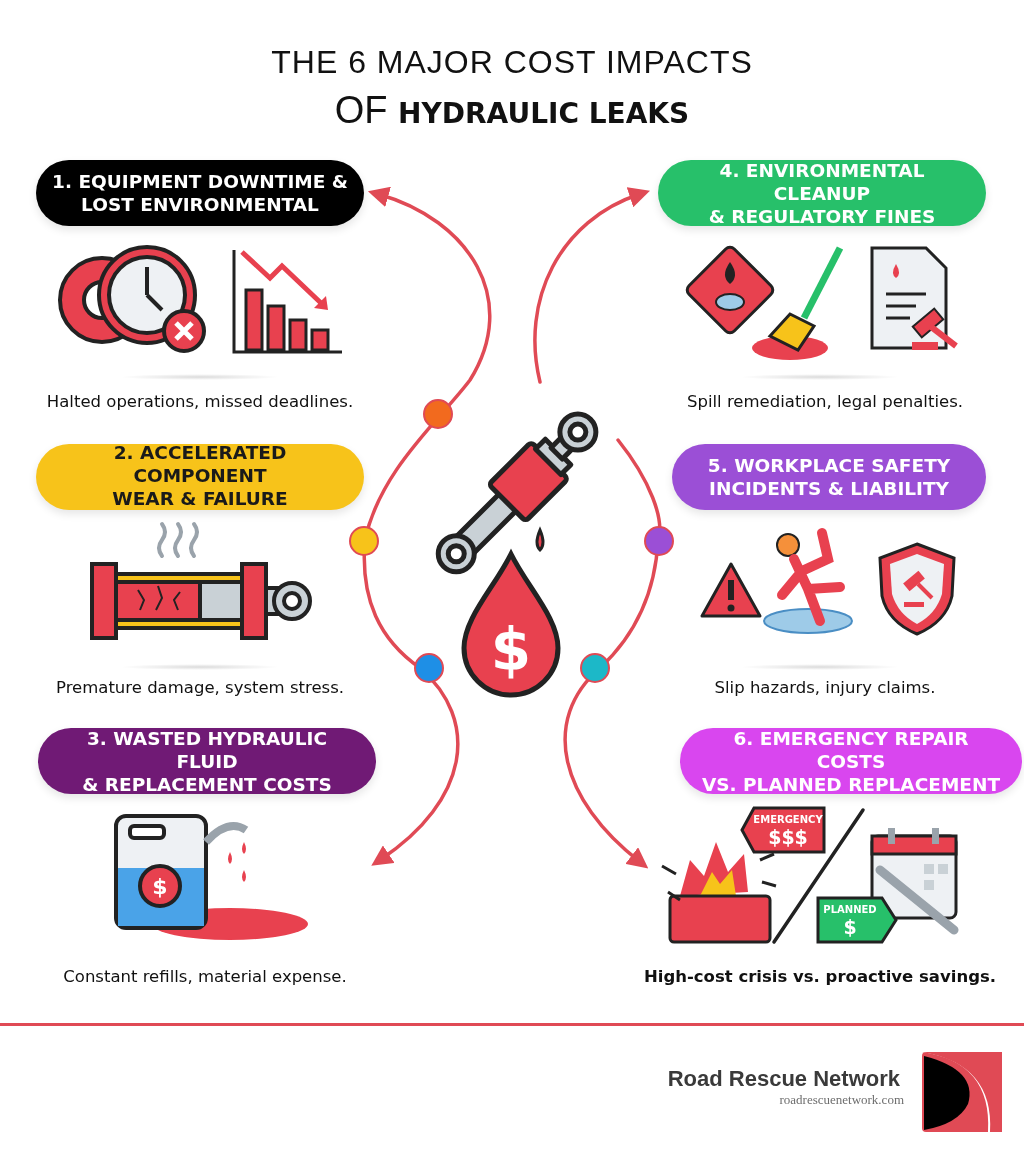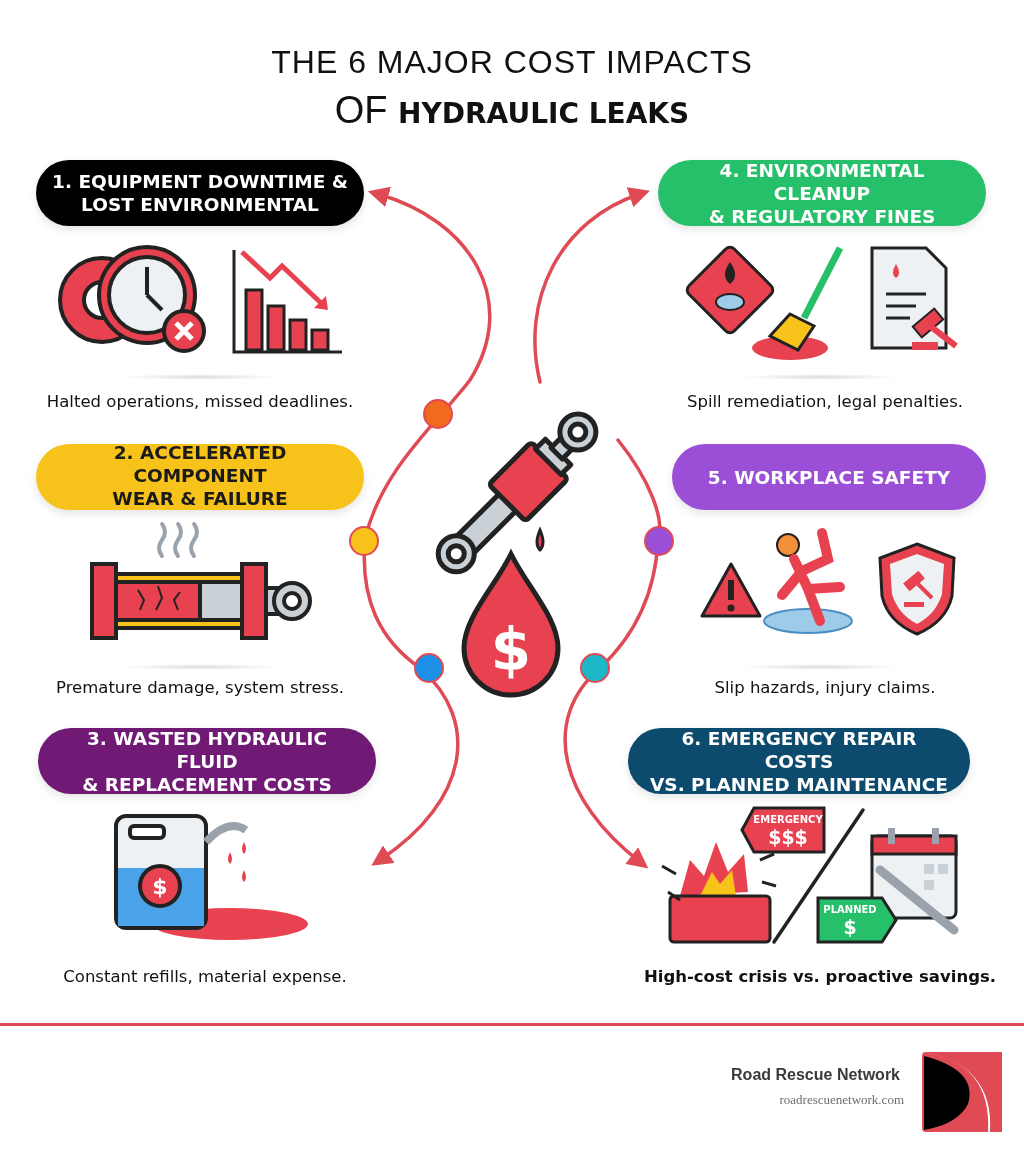--- a/index.html
+++ b/index.html
@@ -18,21 +18,21 @@
           font-size: 18.5px; line-height: 23px; text-align: center; display: flex; align-items: center; justify-content: center;
           box-shadow: 0 4px 8px rgba(0,0,0,0.10); padding: 0 16px; font-family: "DejaVu Sans", sans-serif; }
   .pill.dark { color: #1a1a1a; align-items: flex-end; }
 
   .desc { position: absolute; font-size: 16.5px; color: #111; text-align: center; font-family: "DejaVu Sans", sans-serif; }
   .shadow-line { position: absolute; height: 6px; border-radius: 50%;
                  background: radial-gradient(ellipse at center, rgba(0,0,0,0.14) 0%, rgba(0,0,0,0) 70%); }
   .icon { position: absolute; }
 
   .footer-rule { position: absolute; left: 0; top: 1023px; width: 1024px; height: 3px; background: #e04a55; }
-  .brand-name { position: absolute; right: 124px; top: 1066px; font-size: 16px; font-weight: bold; color: #3a3a3a; font-family: "Liberation Sans", sans-serif; }
+  .brand-name { position: absolute; right: 124px; top: 1066px; font-size: 22px; font-weight: bold; color: #3a3a3a; font-family: "Liberation Sans", sans-serif; }
   .brand-url { position: absolute; right: 120px; top: 1092px; font-size: 13px; color: #6e6e6e; font-family: Liberation Serif, serif; }
   .brand-logo { position: absolute; left: 922px; top: 1052px; width: 80px; height: 80px; }
 </style>
 </head>
 <body>
 
 <div class="title">
   <span class="l1">THE 6 MAJOR COST IMPACTS</span>
   <span class="l2"><span class="thin">OF </span><span class="bold">HYDRAULIC LEAKS</span></span>
 </div>
@@ -183,20 +183,21 @@
   <rect x="48" y="72" width="28" height="14" transform="rotate(-40 62 79)" fill="#e8414f" stroke="#222" stroke-width="2"></rect>
   <line x1="64" y1="82" x2="90" y2="102" stroke="#e8414f" stroke-width="6"></line>
   <rect x="46" y="98" width="26" height="8" fill="#e8414f"></rect>
 </svg>
 <div class="shadow-line" style="left:740px;top:374px;width:160px;"></div>
 <div class="desc" style="left:650px;top:392px;width:350px;">Spill remediation, legal penalties.</div>
 
 <div class="pill" style="left:672px;top:444px;width:314px;background:#9b4fd6;">
   <div>
       <div>5. WORKPLACE SAFETY</div>
+      <div>INCIDENTS &amp; LIABILITY</div>
     </div>
 </div>
 <svg class="icon" style="left:698px;top:560px;" width="66" height="60" viewBox="0 0 66 60">
   <path d="M33,4 L62,56 L4,56 z" fill="#e8414f" stroke="#222" stroke-width="3" stroke-linejoin="round"></path>
   <rect x="30" y="20" width="6" height="20" fill="#222"></rect>
     <circle cx="33" cy="48" r="3.5" fill="#222"></circle>
 </svg>
 <svg class="icon" style="left:758px;top:525px;" width="120" height="115" viewBox="0 0 120 115">
   <ellipse cx="50" cy="96" rx="44" ry="12" fill="#9ecbe8" stroke="#4a8ec4" stroke-width="2"></ellipse>
   <circle cx="30" cy="20" r="11" fill="#f5903a" stroke="#222" stroke-width="2"></circle>
@@ -205,24 +206,24 @@
 <svg class="icon" style="left:876px;top:540px;" width="82" height="98" viewBox="0 0 82 98">
   <path d="M41,4 L78,18 L76,56 Q70,82 41,94 Q12,82 6,56 L4,18 z" fill="#e8414f" stroke="#222" stroke-width="3"></path>
   <path d="M41,14 L68,24 L66,54 Q60,74 41,84 Q22,74 16,54 L14,24 z" fill="#eef1f4"></path>
   <rect x="28" y="36" width="20" height="10" transform="rotate(-40 38 41)" fill="#e8414f"></rect>
   <line x1="42" y1="44" x2="56" y2="58" stroke="#e8414f" stroke-width="4"></line>
   <rect x="28" y="62" width="20" height="5" fill="#e8414f"></rect>
 </svg>
 <div class="shadow-line" style="left:740px;top:664px;width:160px;"></div>
 <div class="desc" style="left:650px;top:678px;width:350px;">Slip hazards, injury claims.</div>
 
-<div class="pill" style="left:628px;top:728px;width:342px;background:#0c4a6e;">
+<div class="pill" style="left:680px;top:728px;width:342px;background:#d946ef;">
   <div>
       <div>6. EMERGENCY REPAIR COSTS</div>
-      <div>VS. PLANNED MAINTENANCE</div>
+      <div>VS. PLANNED REPLACEMENT</div>
     </div>
 </div>
 <svg class="icon" style="left:660px;top:820px;" width="120" height="130" viewBox="0 0 120 130">
   <path d="M20,76 L30,40 L44,56 L56,22 L68,52 L84,34 L88,72 z" fill="#e8414f"></path>
   <path d="M40,76 L52,52 L60,64 L72,50 L76,76 z" fill="#f7c31a"></path>
   <rect x="10" y="76" width="100" height="46" rx="4" fill="#e8414f" stroke="#222" stroke-width="3"></rect>
   <path d="M8,72 l12,8 M2,46 l14,8 M100,40 l14,-6 M102,62 l14,4" stroke="#222" stroke-width="3"></path>
 </svg>
 <svg class="icon" style="left:740px;top:806px;" width="88" height="48" viewBox="0 0 88 48">
   <path d="M14,2 L84,2 L84,46 L14,46 L2,24 z" fill="#e8414f" stroke="#222" stroke-width="3"></path>

